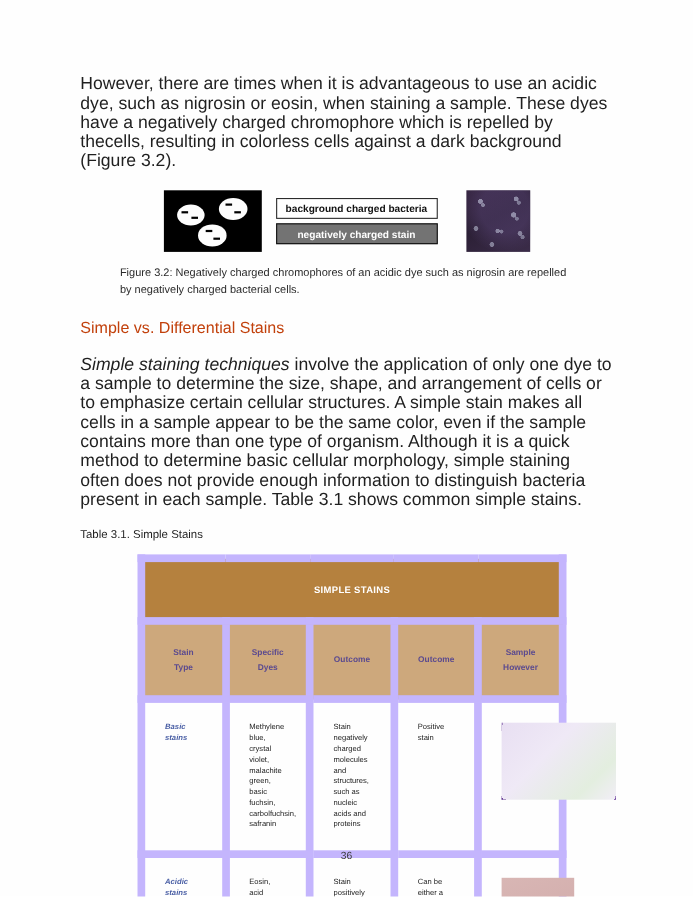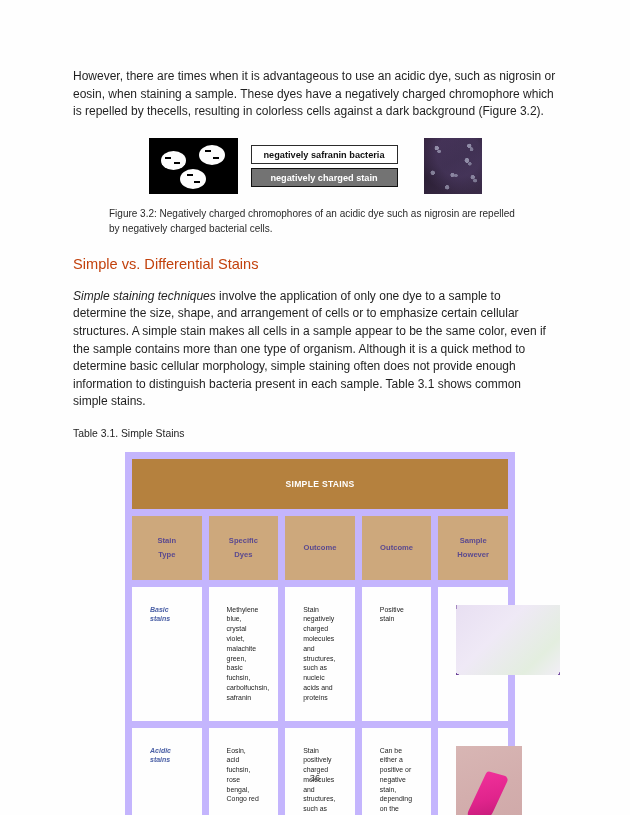--- a/index.html
+++ b/index.html
@@ -25,21 +25,21 @@
   }
   .content {
     position: absolute;
     left: 73px;
     top: 68px;
     width: 484px;
   }
 
   
   .para {
-    font-size: 12px;
+    font-size: 16px;
     line-height: 17.6px;
     color: #1f1f1f;
     text-align: left;
     margin: 0;
   }
   .para.spaced { margin-top: 14px; }
   .ital { font-style: italic; }
 
   h2.section-heading {
     font-size: 14.6px;
@@ -305,21 +305,21 @@
             <span class="minus m1"></span>
             <span class="minus m2"></span>
           </div>
           <div class="cell cell-c">
             <span class="minus m1"></span>
             <span class="minus m2"></span>
           </div>
         </div>
 
         <div class="legend-panel">
-          <div class="legend-bar light">negatively safranin bacteria</div>
+          <div class="legend-bar light">background charged bacteria</div>
           <div class="legend-bar dark">negatively charged stain</div>
         </div>
 
         <div class="micro-panel"></div>
 
       </div>
     </div>
 
     <div class="caption">Figure 3.2: Negatively charged chromophores of an acidic dye such as nigrosin are repelled by negatively charged bacterial cells.</div>
 

